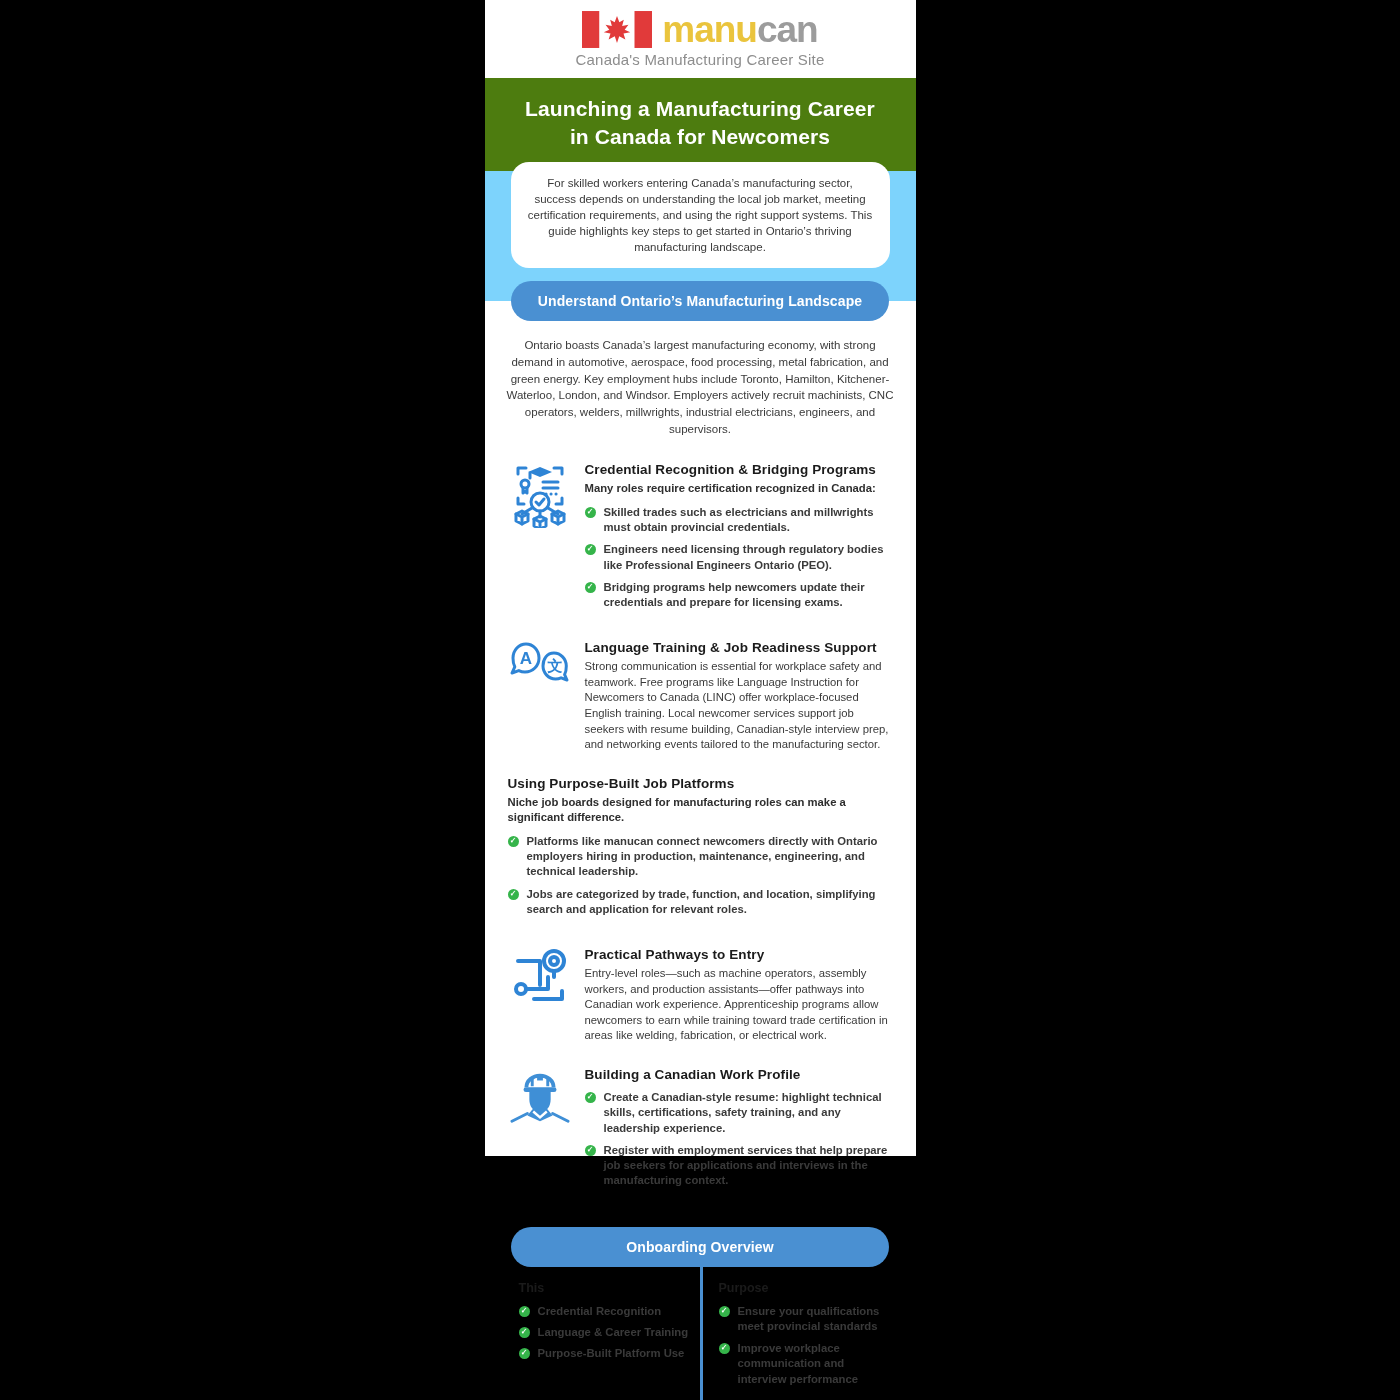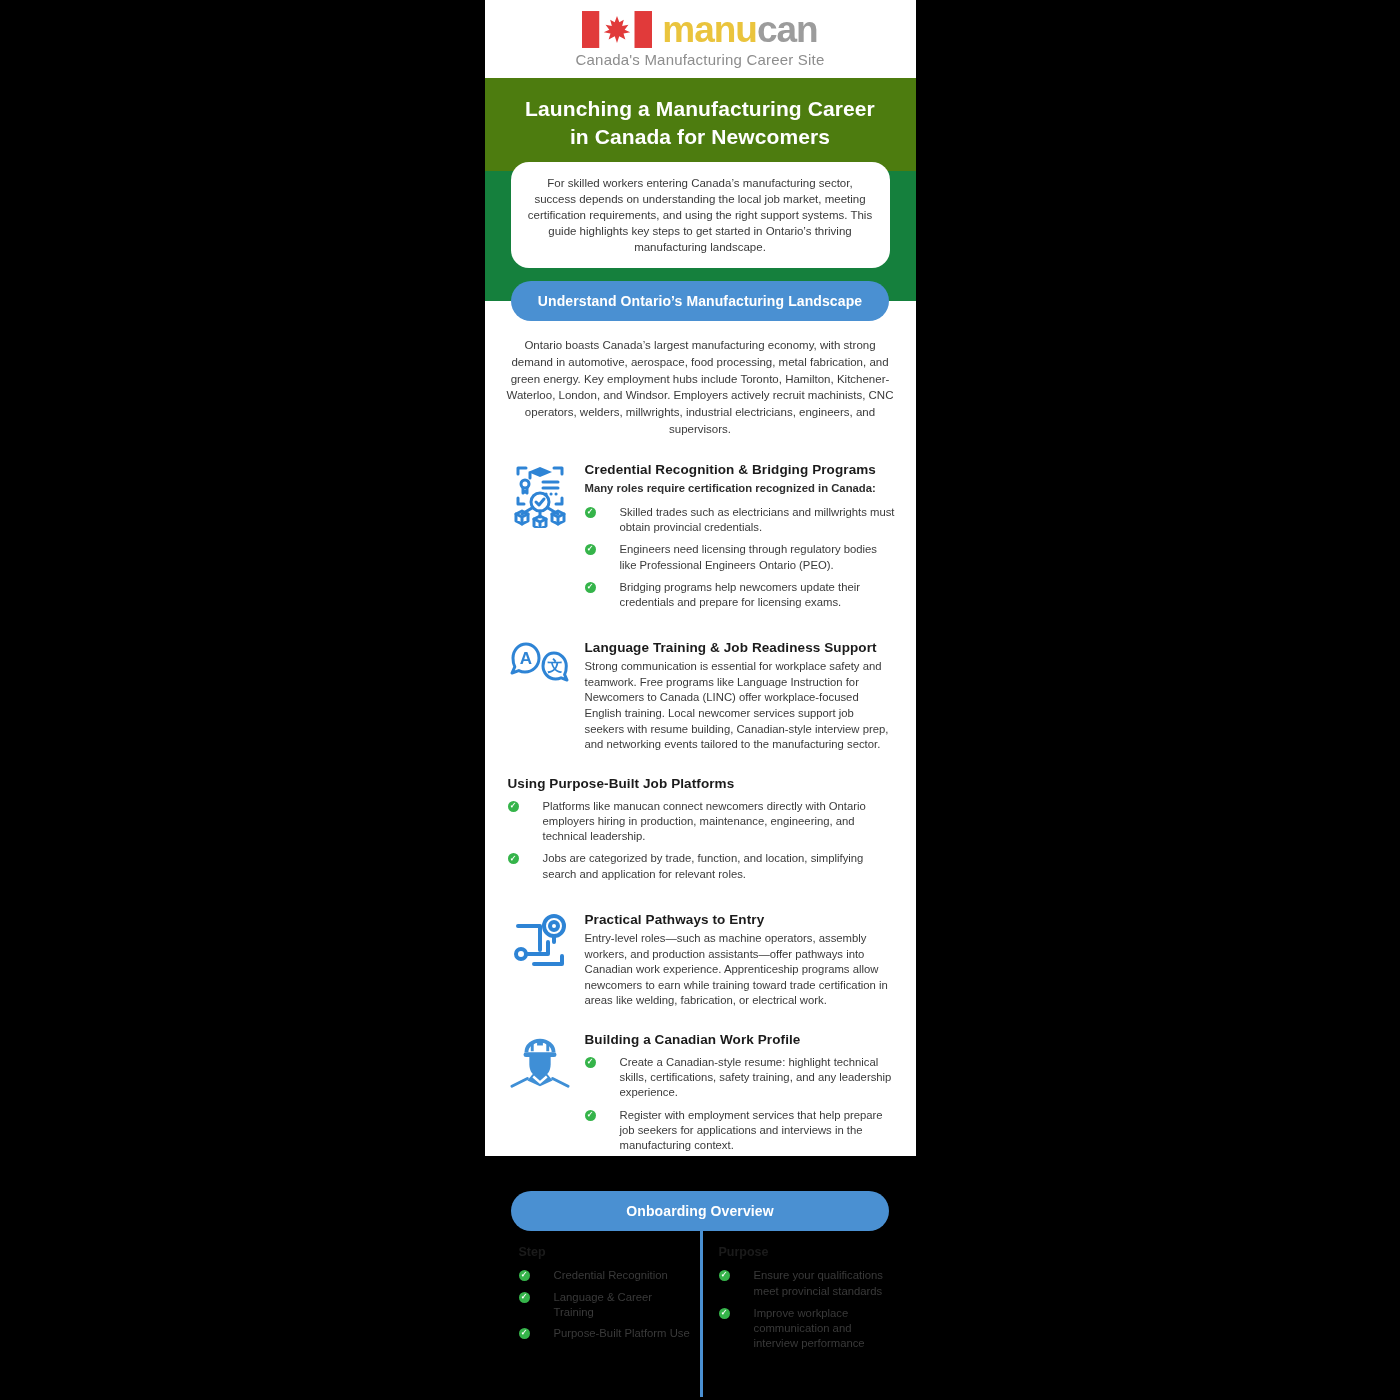--- a/index.html
+++ b/index.html
@@ -25,21 +25,21 @@
   .brand .can  { color:#9c9c9c; }
   .tagline { font-size:15px; color:#8d8d8d; margin-top:3px; letter-spacing:0.2px; }
 
   
   .hero {
     margin-top:10px; background:#4d7c0f; color:#fff; text-align:center;
     padding:17px 10px 19px;
   }
   .hero h1 { font-size:21px; line-height:1.35; font-weight:bold; letter-spacing:0.1px; }
 
-  .green-band { background:#15803d; padding-bottom:24px; }
+  .green-band { background:#7dd3fc; padding-bottom:24px; }
   .intro-card {
     position:relative; top:-9px;
     background:#fff; border-radius:18px; margin:0 26px;
     padding:13px 15px; text-align:center;
     font-size:11.5px; line-height:1.4; color:#3a3a3a;
   }
 
   .pill {
     display:block; width:378px; margin:-20px auto 0; position:relative; z-index:2;
     background:#4a90d2; color:#fff; border-radius:21px;
@@ -54,21 +54,21 @@
 
   
   .sections { margin-top:25px; }
   .section { display:flex; gap:13px; padding:0 20px 0 23px; margin-bottom:23px; }
   .sec-icon { width:64px; flex-shrink:0; display:flex; justify-content:center; align-items:flex-start; }
   .sec-body { flex:1; }
   .sec-title { font-size:13.5px; font-weight:bold; color:#1b1b1b; margin-bottom:4px; letter-spacing:0.1px; }
   .sec-lead  { font-size:11.3px; line-height:1.38; color:#3a3a3a; }
   .sec-lead.semibold { font-weight:bold; color:#2e2e2e; }
   .bullets { margin-top:8px; }
-  .bullet { display:flex; gap:24px; margin-bottom:7px; font-size:11.3px; line-height:1.35; }
+  .bullet { display:flex; gap:8px; margin-bottom:7px; font-size:11.3px; line-height:1.35;font-weight:bold; }
   .chk {
     flex-shrink:0; width:11px; height:11px; border-radius:50%;
     background:#35b44a; color:#fff; display:inline-flex;
     align-items:center; justify-content:center; margin-top:2px;
     font-size:8px; font-weight:bold;
   }
   .chk::before { content:"✓"; }
 
   
   .onboard-pill { margin-top:8px; }
@@ -174,20 +174,21 @@
         </div>
         <div class="sec-body">
           <div class="sec-title">Language Training &amp; Job Readiness Support</div>
           <div class="sec-lead">Strong communication is essential for workplace safety and teamwork. Free programs like Language Instruction for Newcomers to Canada (LINC) offer workplace-focused English training. Local newcomer services support job seekers with resume building, Canadian-style interview prep, and networking events tailored to the manufacturing sector.</div>
         </div>
       </div>
 
       <div class="section">
         <div class="sec-body">
           <div class="sec-title">Using Purpose-Built Job Platforms</div>
+          <div class="sec-lead semibold">Niche job boards designed for manufacturing roles can make a significant difference.</div>
           <div class="bullets">
             <div class="bullet">
                 <span class="chk"></span>
                 <span>Platforms like manucan connect newcomers directly with Ontario employers hiring in production, maintenance, engineering, and technical leadership.</span>
               </div>
             <div class="bullet">
                 <span class="chk"></span>
                 <span>Jobs are categorized by trade, function, and location, simplifying search and application for relevant roles.</span>
               </div>
           </div>
@@ -239,21 +240,21 @@
           </div>
         </div>
       </div>
     </div>
 
     <div class="pill onboard-pill">Onboarding Overview</div>
 
     <div class="table-wrap">
       <div class="v-divider"></div>
       <div class="col-step">
-        <div class="col-header">Step</div>
+        <div class="col-header">This</div>
         <div class="bullet">
             <span class="chk"></span>
             <span>Credential Recognition</span>
           </div>
         <div class="bullet">
             <span class="chk"></span>
             <span>Language &amp; Career Training</span>
           </div>
         <div class="bullet">
             <span class="chk"></span>

